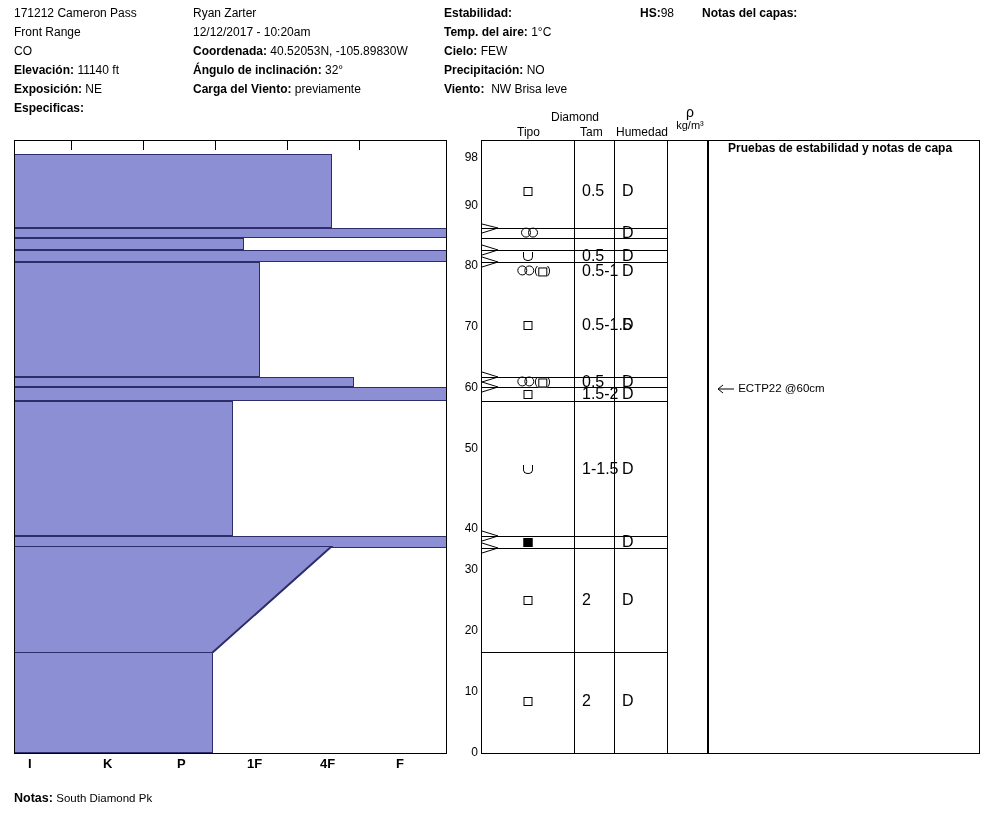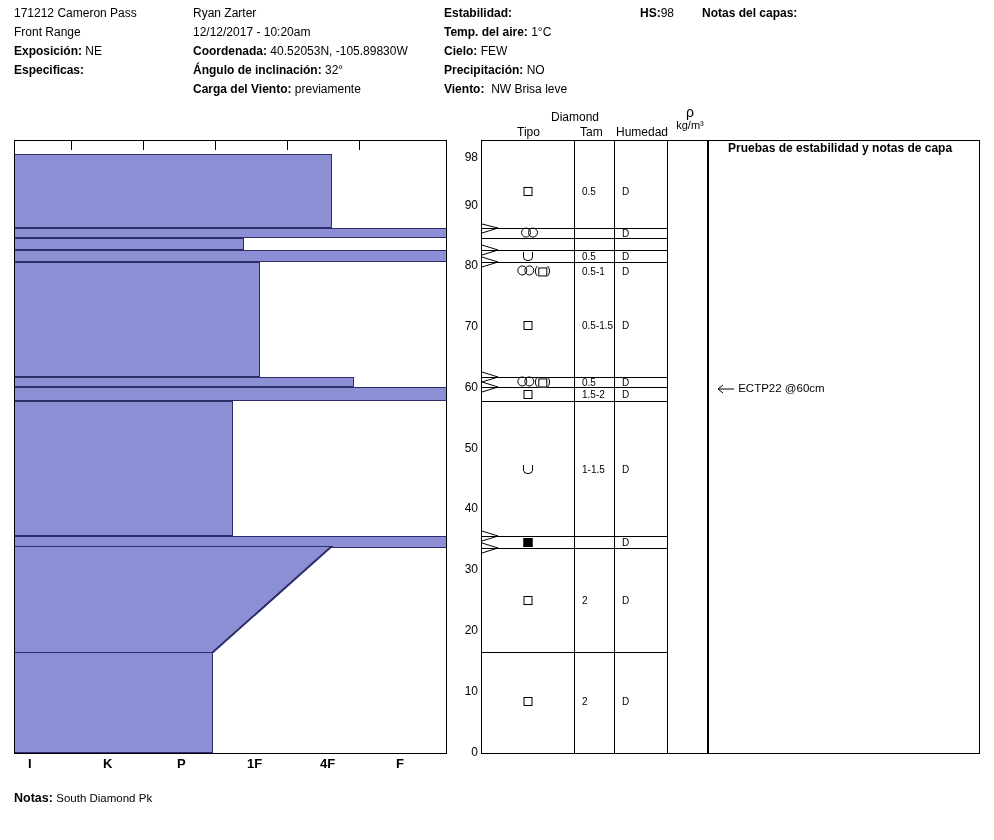--- a/index.html
+++ b/index.html
@@ -128,21 +128,21 @@
   }
   .lrow {
     position: absolute;
     left: 0;
     width: 185px;
     height: 1px;
     background: #000;
   }
   .gtext {
     position: absolute;
-    font-size: 10px;
+    font-size: 16px;
     transform: translateY(-50%);
   }
   .glyph {
     position: absolute;
     transform: translate(-50%, -50%);
     font-size: 12px;
     text-align: center;
     white-space: nowrap;
   }
   .sq {
@@ -230,20 +230,22 @@
   .footer-notes .lbl { font-size: 12.5px; }
   .footer-notes .val { font-size: 11.5px; }
 </style>
 </head>
 <body>
 
 <div class="hdr">
   <div class="hdr-col c1">
     <div class="row"><span class="val">171212 Cameron Pass</span></div>
     <div class="row"><span class="val">Front Range</span></div>
+    <div class="row"><span class="val">CO</span></div>
+    <div class="row"><span class="lbl">Elevación:</span> <span class="val">11140 ft</span></div>
     <div class="row"><span class="lbl">Exposición:</span> <span class="val">NE</span></div>
     <div class="row"><span class="lbl">Especificas:</span> <span class="val"></span></div>
   </div>
 
   <div class="hdr-col c2">
     <div class="row"><span class="val">Ryan Zarter</span></div>
     <div class="row"><span class="val">12/12/2017 - 10:20am</span></div>
     <div class="row"><span class="lbl">Coordenada:</span> <span class="val">40.52053N, -105.89830W</span></div>
     <div class="row"><span class="lbl">Ángulo de inclinación:</span> <span class="val">32°</span></div>
     <div class="row"><span class="lbl">Carga del Viento:</span> <span class="val">previamente</span></div>
@@ -324,21 +326,21 @@
 <div class="hard-label" style="left:177px;">P</div>
 <div class="hard-label" style="left:247px;">1F</div>
 <div class="hard-label" style="left:320px;">4F</div>
 <div class="hard-label" style="left:396px;">F</div>
 
 <div class="depth-axis">
   <div class="depth-lab" style="top:612px;">0</div>
   <div class="depth-lab" style="top:551px;">10</div>
   <div class="depth-lab" style="top:490px;">20</div>
   <div class="depth-lab" style="top:429px;">30</div>
-  <div class="depth-lab" style="top:368px;">40</div>
+  <div class="depth-lab" style="top:388px;">40</div>
   <div class="depth-lab" style="top:308px;">50</div>
   <div class="depth-lab" style="top:247px;">60</div>
   <div class="depth-lab" style="top:186px;">70</div>
   <div class="depth-lab" style="top:125px;text-align:right;">80</div>
   <div class="depth-lab" style="top:65px;text-align:right;">90</div>
   <div class="depth-lab" style="top:17px;">98</div>
 </div>
 
 <div class="col-head" style="left:551px; top:110px;">Diamond</div>
 <div class="col-head" style="left:517px; top:125px;">Tipo</div>

